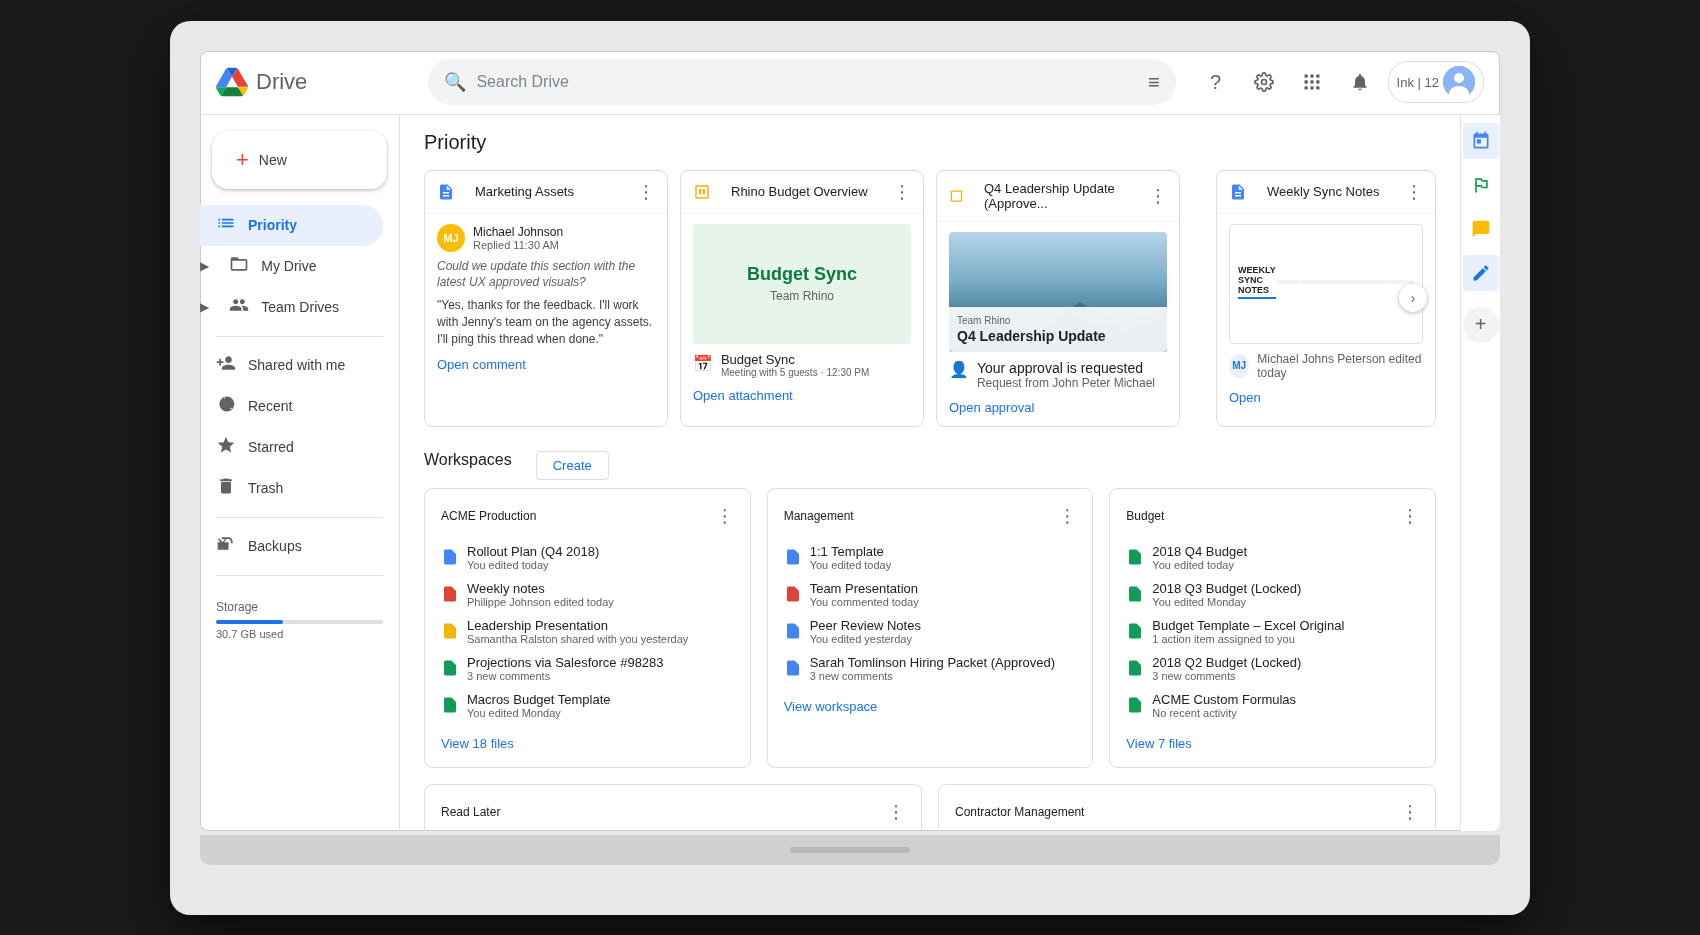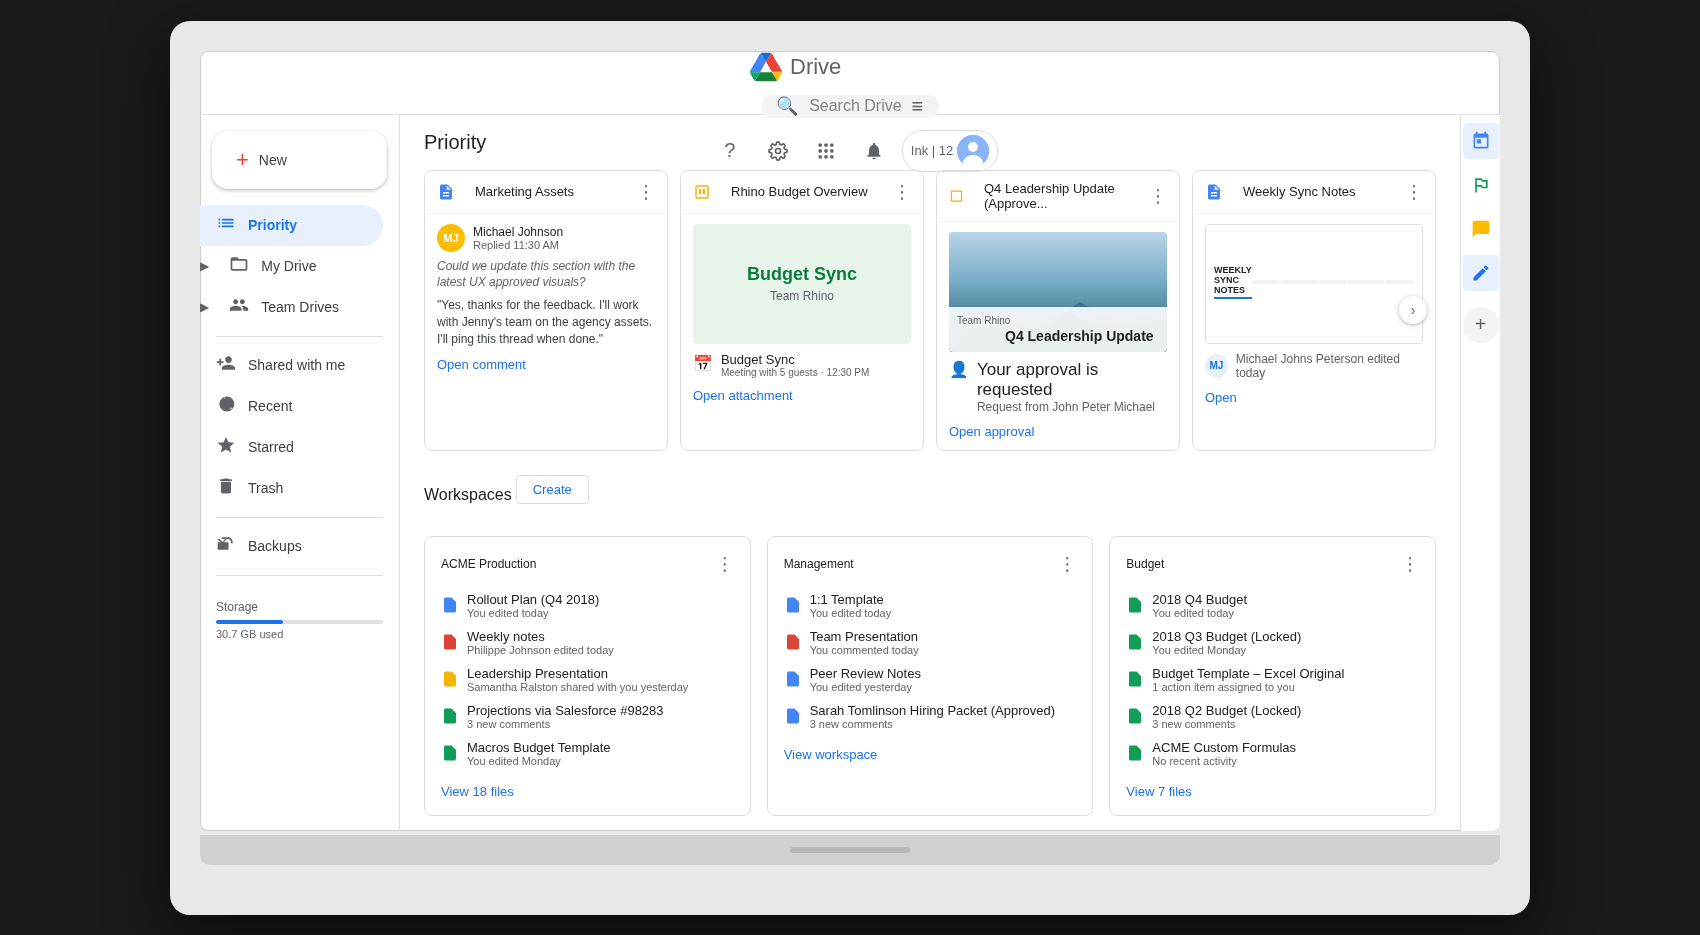--- a/index.html
+++ b/index.html
@@ -30,21 +30,20 @@
     }
     
     .topbar {
       display: flex;
       align-items: center;
       padding: 0 16px;
       height: 64px;
       border-bottom: 1px solid #e0e0e0;
       gap: 12px;
       flex-shrink: 0;
-      flex-direction: column;
     }
     .logo-area {
       display: flex;
       align-items: center;
       gap: 8px;
       width: 200px;
       flex-shrink: 0;
     }
     .drive-logo {
       width: 32px;
@@ -263,21 +262,21 @@
     }
     .meeting-icon { font-size: 16px; color: #5f6368; margin-top: 2px; }
     .meeting-title { font-size: 13px; font-weight: 500; color: #202124; }
     .meeting-detail { font-size: 10px; color: #5f6368; }
     .approval-info {
       display: flex;
       align-items: flex-start;
       gap: 8px;
       margin-bottom: 8px;
     }
-    .approval-title { font-size: 17px; font-weight: 500; color: #202124; }
+    .approval-title { font-size: 14px; font-weight: 500; color: #202124; }
     .approval-detail { font-size: 12px; color: #5f6368; }
     .last-card-info {
       display: flex;
       align-items: center;
       gap: 8px;
       margin-bottom: 8px;
     }
     .editor-avatar {
       width: 24px;
       height: 24px;
@@ -287,23 +286,23 @@
       align-items: center;
       justify-content: center;
       font-size: 10px;
       color: #1a73e8;
       font-weight: 600;
     }
     .editor-text { font-size: 12px; color: #5f6368; }
     
     .workspaces-header {
       display: flex;
-      align-items: flex-end;
-      gap: 4px;
-      margin-bottom: 32px;
+      align-items: flex-start;
+      gap: 24px;
+      margin-bottom: 8px;
     }
     .workspaces-title {
       font-size: 16px;
       color: #202124;
       font-weight: 400;
     }
     .create-btn {
       padding: 6px 16px;
       border: 1px solid #dadce0;
       border-radius: 4px;
@@ -398,21 +397,20 @@
       padding: 8px;
       width: 100%;
       text-align: left;
       position: relative;
       z-index: 1;
     }
     .preview-title-text {
       font-size: 14px;
       font-weight: 600;
       color: #202124;
-      margin-left: 48px;
     }
     .weekly-preview-title {
       font-size: 9px;
       font-weight: 700;
       color: #202124;
       border-bottom: 2px solid #1a73e8;
       padding-bottom: 2px;
       margin-bottom: 4px;
     }
     .weekly-preview-line { height: 4px; background: #f1f3f4; border-radius: 2px; margin-bottom: 3px; }
@@ -698,21 +696,21 @@
                 <span style="color:#5f6368;font-size:16px;">👤</span>
                 <div>
                   <div class="approval-title">Your approval is requested</div>
                   <div class="approval-detail">Request from John Peter Michael</div>
                 </div>
               </div>
               <span class="card-link">Open approval</span>
             </div>
           </div>
 
-          <div class="priority-card" style="position:relative;">
+          <div class="priority-card" style="position:relative;margin-left:24px;">
             <div class="card-header">
               <div class="card-title-row">
                 <svg width="18" height="18" viewBox="0 0 24 24">
                     <path fill="#4285f4" d="M14 2H6c-1.1 0-1.99.9-1.99 2L4 20c0 1.1.89 2 1.99 2H18c1.1 0 2-.9 2-2V8l-6-6zm2 16H8v-2h8v2zm0-4H8v-2h8v2zm-3-5V3.5L18.5 9H13z"></path>
                   </svg>
                 <span class="card-title">Weekly Sync Notes</span>
               </div>
               <span class="card-more">⋮</span>
             </div>
             <div class="card-body">

